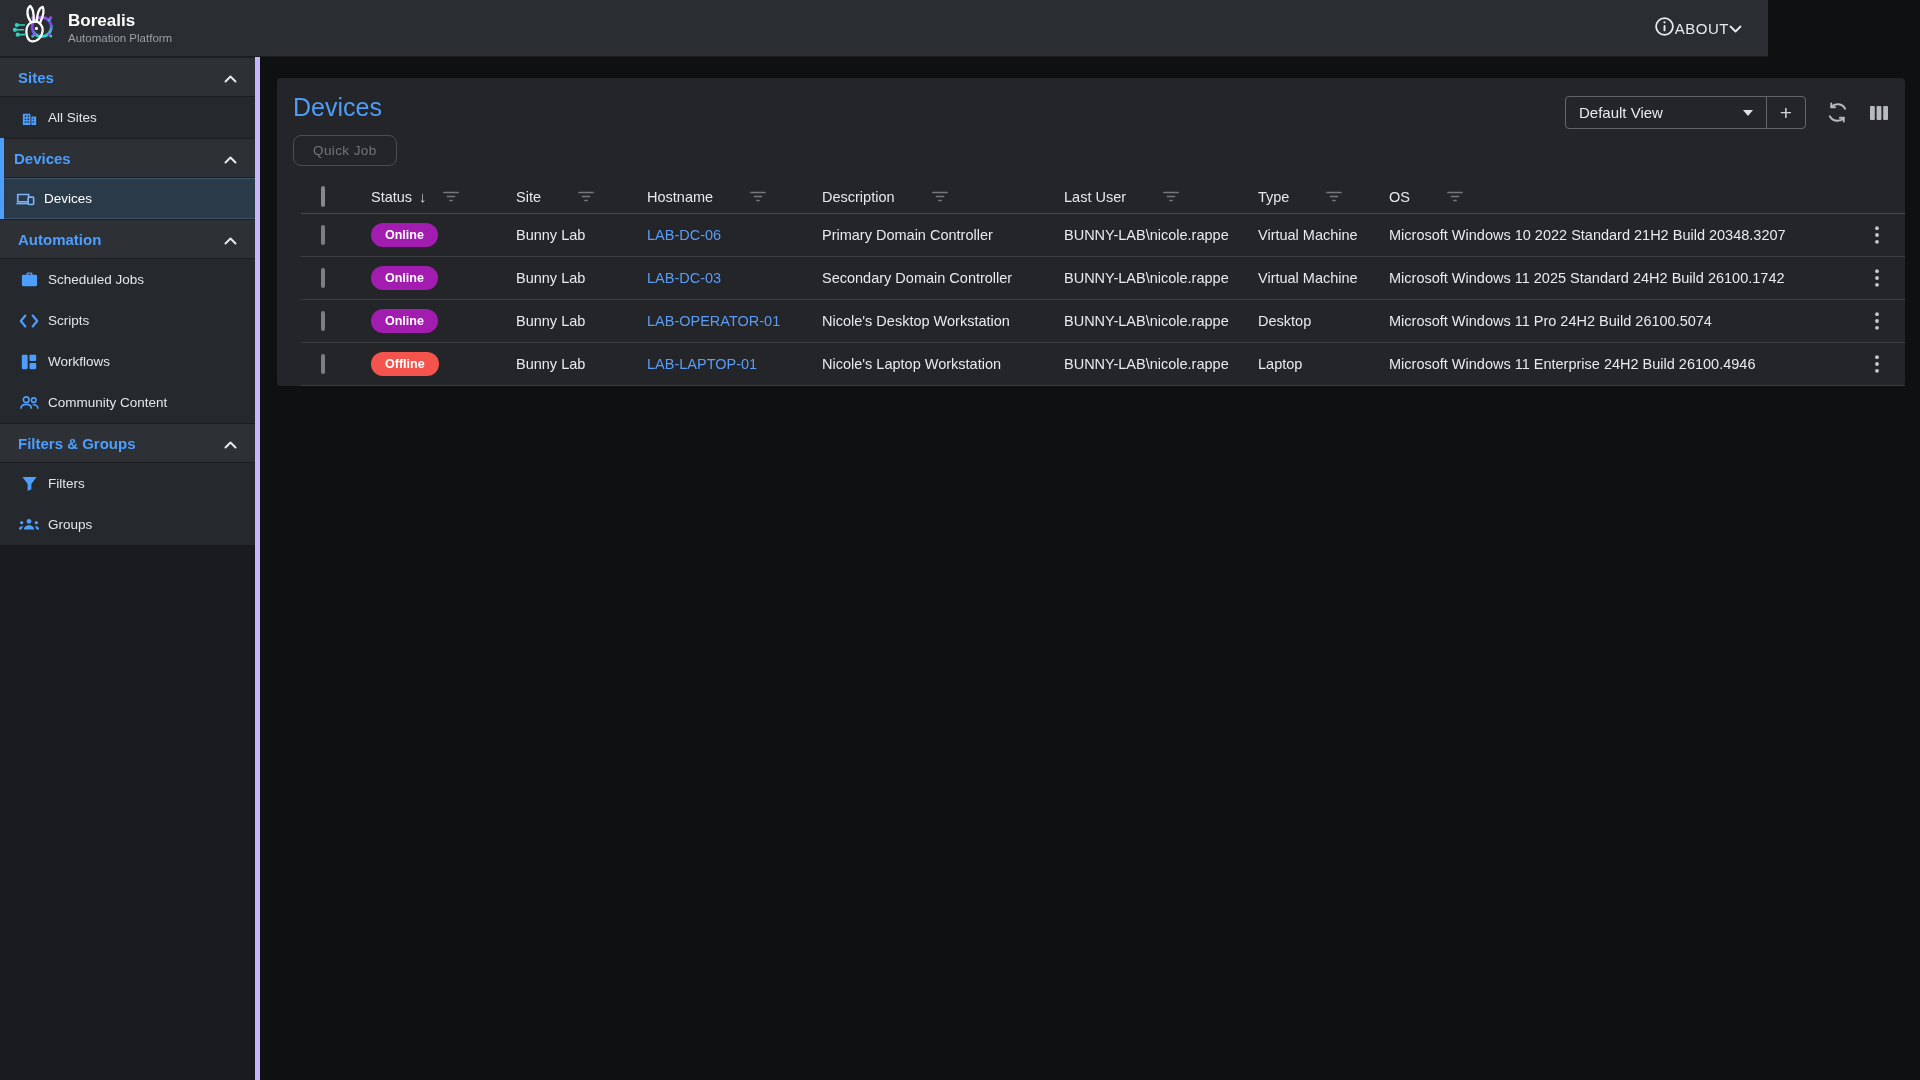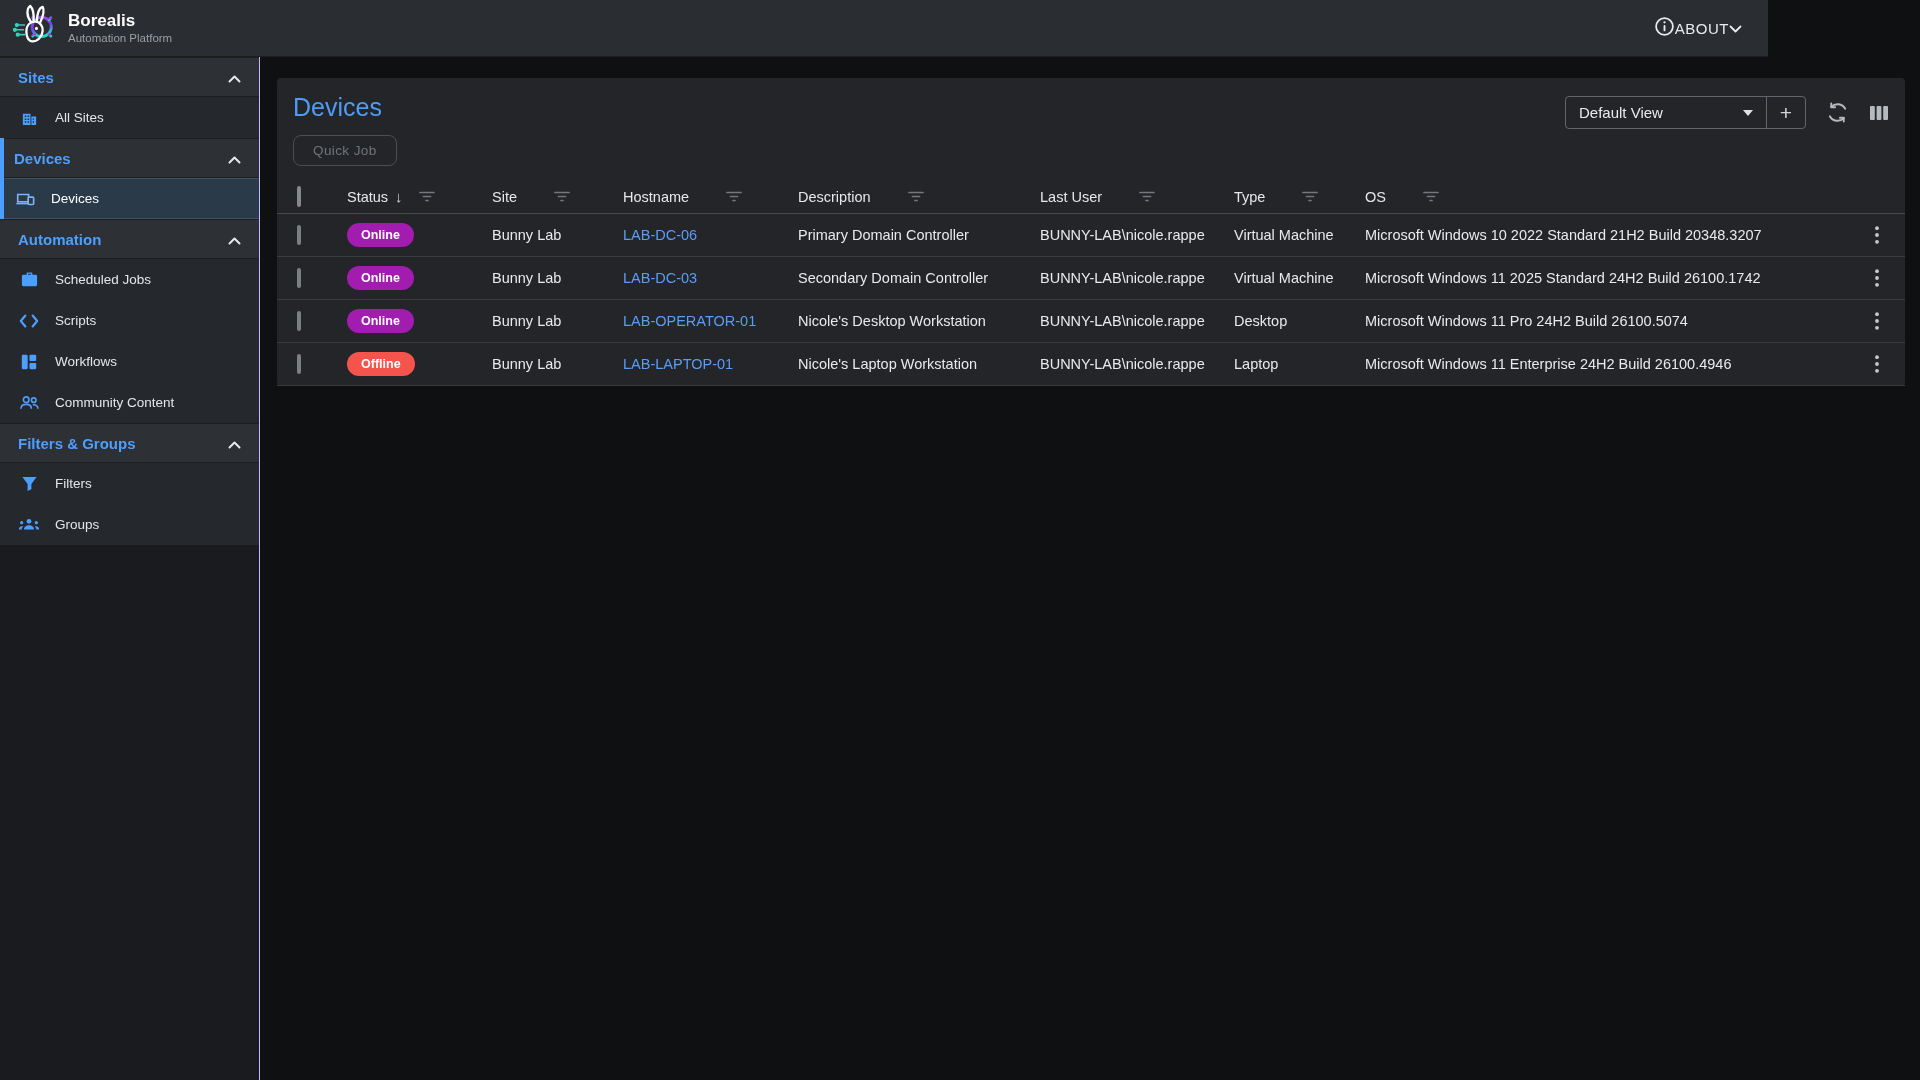--- a/index.html
+++ b/index.html
@@ -24,34 +24,34 @@
   .brand { display:flex; align-items:center; gap:10px; }
   .brand-text .t1 { font-size:17px; font-weight:bold; color:#ffffff; line-height:20px;}
   .brand-text .t2 { font-size:11.5px; color:#9aa0a5; line-height:14px;}
   .about { display:flex; align-items:center; color:#e8eaec; cursor:pointer; }
   .about .label { font-size:15px; letter-spacing:.5px; }
 
   
   .sidebar {
     position:absolute; top:57px; left:0; width:260px; bottom:0;
     background:#1a1b1e;
-    border-right:1px solid #c4b5fd;
+    border-right:5px solid #c4b5fd;
   }
   .section { position:relative; }
   .section-header {
     height:40px; background:#2d3035;
     display:flex; align-items:center; justify-content:space-between;
     padding:0 18px;
     border-top:1px solid #1c1e21; border-bottom:1px solid #1c1e21;
     color:#4d9fff; font-size:15px; font-weight:bold;
     cursor:pointer;
   }
   .side-item {
     height:41px; background:#25282c;
-    display:flex; align-items:center; gap:15px;
+    display:flex; align-items:center; gap:8px;
     padding:0 18px;
     font-size:13.5px; color:#e4e6e8;
     cursor:pointer;
   }
   .side-item .icn { width:22px; display:flex; justify-content:center; color:#4d9fff; }
   .section.active::before {
     content:""; position:absolute; left:0; top:0; bottom:0; width:4px;
     background:#4d9fff; z-index:2;
   }
   .section.active .section-header, .section.active .side-item { padding-left:14px; }
@@ -94,21 +94,21 @@
     border-top:6px solid #dfe2e5;
   }
   .view-div { width:1px; background:#62666b; }
   .view-add {
     width:38px; display:flex; align-items:center; justify-content:center;
     color:#cfd3d6; font-size:21px; cursor:pointer;
   }
   .tool-icon { display:flex; align-items:center; color:#b6babe; cursor:pointer; }
 
   
-  .tbl { margin-top:14px; }
+  .tbl { margin-top:14px;margin-left:24px; }
   .tr {
     display:grid;
     grid-template-columns:50px 145px 131px 175px 242px 194px 131px 1fr 56px;
     align-items:center;
     padding-left:20px;
   }
   .tr.head { height:34px; border-bottom:1px solid #47494d; }
   .tr.row  { height:43px; border-bottom:1px solid #3a3d40; font-size:14.5px; }
   .hcell { display:flex; align-items:center; font-size:14.5px; color:#e6e8ea; cursor:pointer; }
   .sort-arrow { margin-left:7px; font-size:15px; color:#cfd3d6; }

